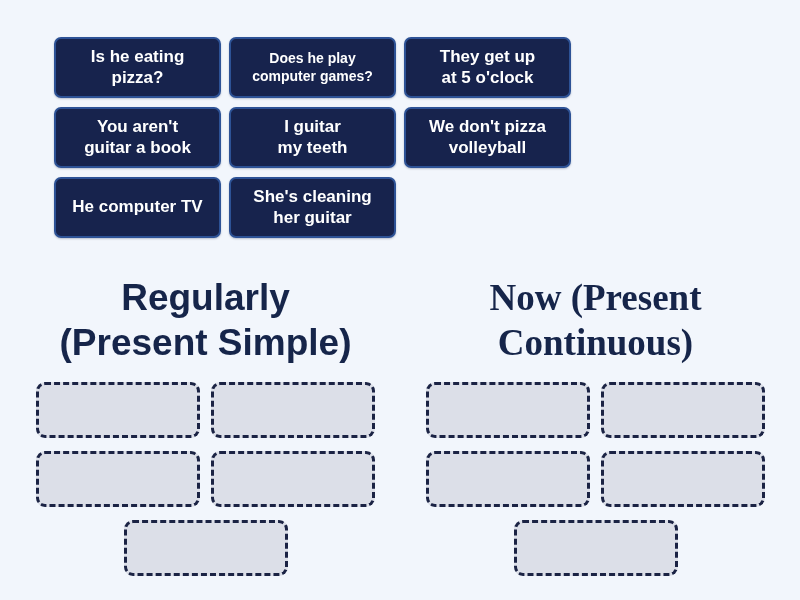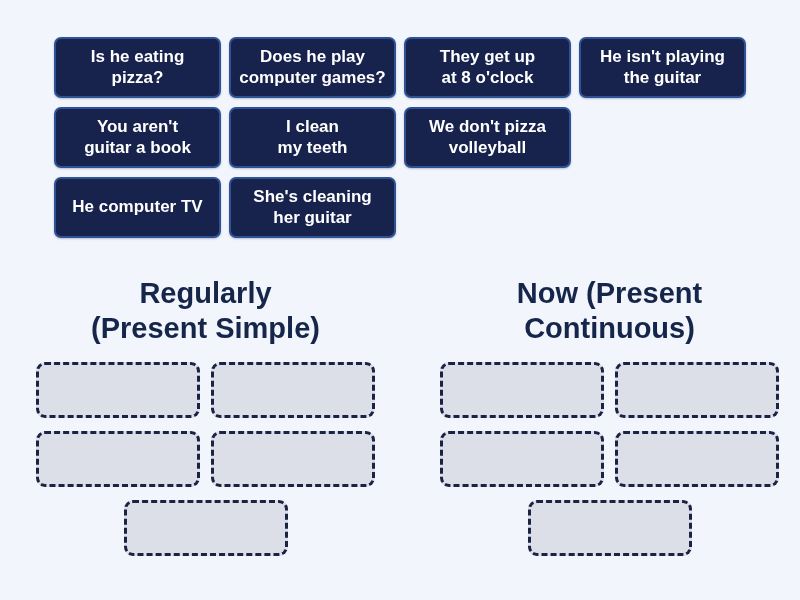--- a/index.html
+++ b/index.html
@@ -47,36 +47,36 @@
     display: flex;
     align-items: center;
     justify-content: center;
     text-align: center;
     white-space: pre-line;
     cursor: grab;
     box-shadow: 0 1px 2px rgba(15, 30, 70, 0.25);
     padding: 2px 4px;
   }
   .card.sm {
-    font-size: 17px;
+    font-size: 14px;
   }
 
   
   .group {
     position: absolute;
     top: 276px;
     display: flex;
     flex-direction: column;
   }
   .group-left  { left: 36px;  width: 339px; }
-  .group-right { left: 440px; width: 339px; }
+  .group-right { left: 426px; width: 339px; font-family: Liberation Serif, serif; }
   .group-title {
     margin: 0 0 16px 0;
     color: #16254a;
-    font-size: 29px;
+    font-size: 37px;
     font-weight: bold;
     line-height: 1.21;
     text-align: center;
     white-space: pre-line;
   }
   .slots {
     display: flex;
     flex-wrap: wrap;
     justify-content: center;
     column-gap: 11px;
@@ -96,28 +96,26 @@
 
 <div class="board">
 
   <div class="cards-area">
     <div class="card-row">
       <div class="card">Is he eating
 pizza?</div>
       <div class="card sm">Does he play
 computer games?</div>
       <div class="card">They get up
-at 8 o'clock</div>
-      <div class="card">He isn't playing
-the guitar</div>
+at 5 o'clock</div>
     </div>
     <div class="card-row">
       <div class="card">You aren't
 guitar a book</div>
-      <div class="card">I clean
+      <div class="card">I guitar
 my teeth</div>
       <div class="card">We don't pizza
 volleyball</div>
     </div>
     <div class="card-row">
       <div class="card">He computer TV</div>
       <div class="card">She's cleaning
 her guitar</div>
     </div>
   </div>

